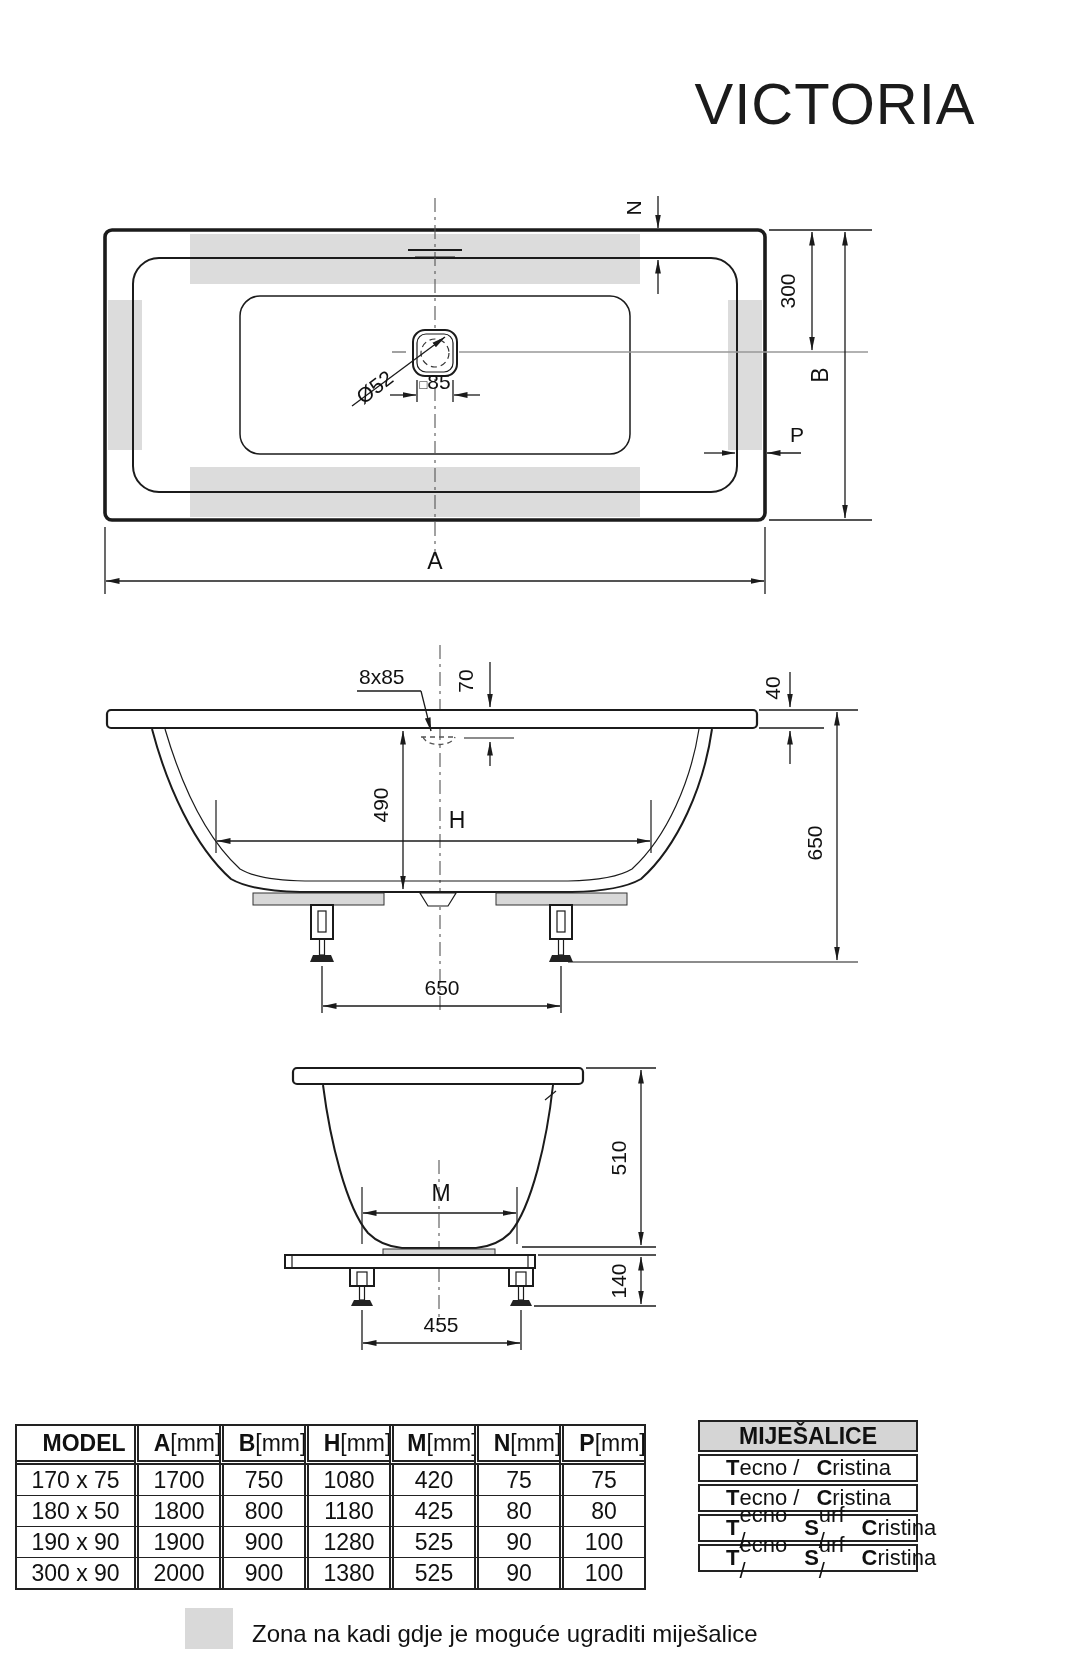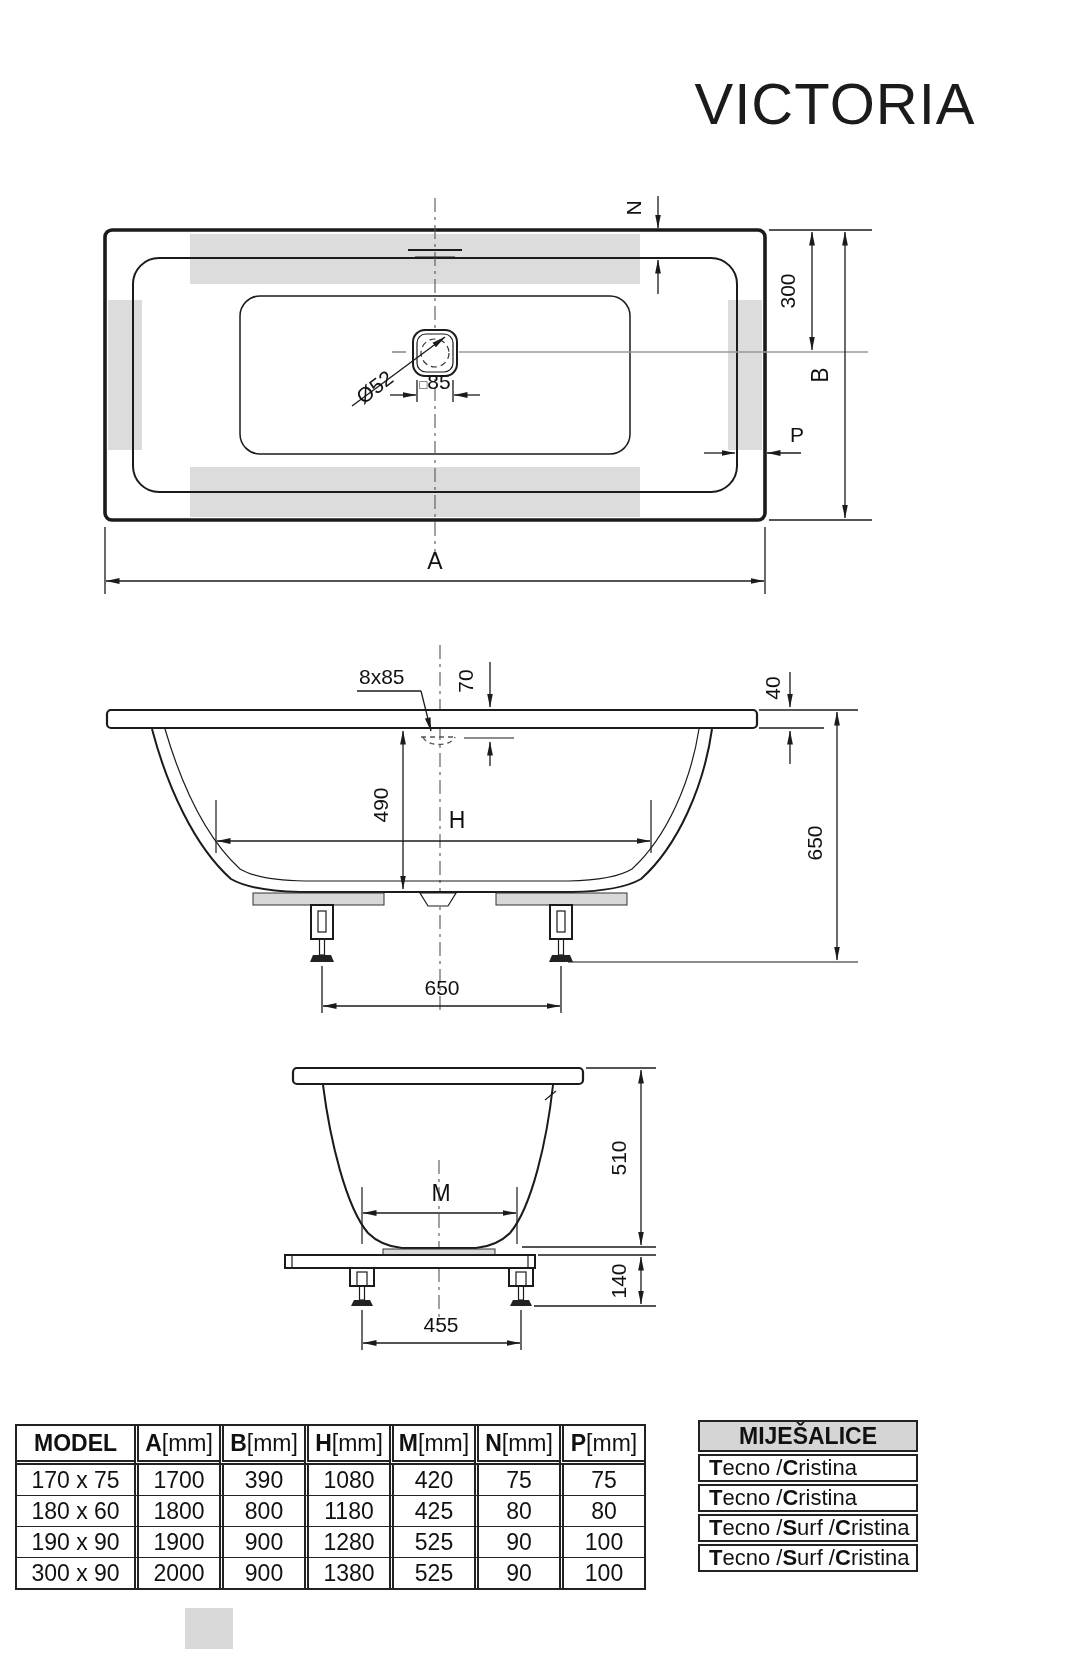--- a/index.html
+++ b/index.html
@@ -28,21 +28,21 @@
   text.dl.lg{font-size:23px}
   
   .dims-table{position:absolute;left:15px;top:1424px;display:grid;
               grid-template-columns:117px 85px 85px 85px 85px 85px 85px;
               border:2.5px solid #222;background:#fff;}
   .dt-row{display:contents;}
   .c{display:flex;align-items:center;justify-content:center;height:30px;font-size:23px;}
   .dt-header .c{height:34px;border-bottom:5px double #222;}
   .c.dbl{border-left:5px double #222;}
   .dt-row.sep .c{border-top:1.6px solid #222;}
-  .bold{font-weight:bold;}
+  .bold{font-weight:bold;margin-left:17px;}
   .unit{}
   
   .mixers-table{position:absolute;left:698px;top:1420px;width:220px;}
   .mx-header{box-sizing:border-box;border:2.2px solid #222;background:#d5d5d5;height:32px;
              display:flex;align-items:center;justify-content:center;font-size:23px;font-weight:bold;}
   .mx-row{box-sizing:border-box;border:2.2px solid #222;background:#fff;height:28px;margin-top:2px;
           display:flex;align-items:center;padding-left:9px;font-size:22px;}
   
   .legend-swatch{position:absolute;left:185px;top:1608px;width:48px;height:41px;background:#d9d9d9;}
   .legend-text{position:absolute;left:252px;top:1620px;font-size:24px;color:#111;}
@@ -235,28 +235,28 @@
           <span class="unit">[mm]</span>
         </div>
       <div class="c dbl">
           <span class="bold">P</span>
           <span class="unit">[mm]</span>
         </div>
     </div>
     <div class="dt-row">
       <div class="c">170 x 75</div>
       <div class="c dbl">1700</div>
-      <div class="c dbl">390</div>
+      <div class="c dbl">750</div>
       <div class="c dbl">1080</div>
       <div class="c dbl">420</div>
       <div class="c dbl">75</div>
       <div class="c dbl">75</div>
     </div>
     <div class="dt-row sep">
-      <div class="c">180 x 60</div>
+      <div class="c">180 x 50</div>
       <div class="c dbl">1800</div>
       <div class="c dbl">800</div>
       <div class="c dbl">1180</div>
       <div class="c dbl">425</div>
       <div class="c dbl">80</div>
       <div class="c dbl">80</div>
     </div>
     <div class="dt-row sep">
       <div class="c">190 x 90</div>
       <div class="c dbl">1900</div>
@@ -303,14 +303,15 @@
         <span class="bold">T</span>
         <span>ecno / </span>
         <span class="bold">S</span>
         <span>urf / </span>
         <span class="bold">C</span>
         <span>ristina</span>
       </div>
   </div>
 
   <div class="legend-swatch"></div>
+  <div class="legend-text">Zona na kadi gdje je moguće ugraditi miješalice</div>
 
 </div>
 
 </body></html>

